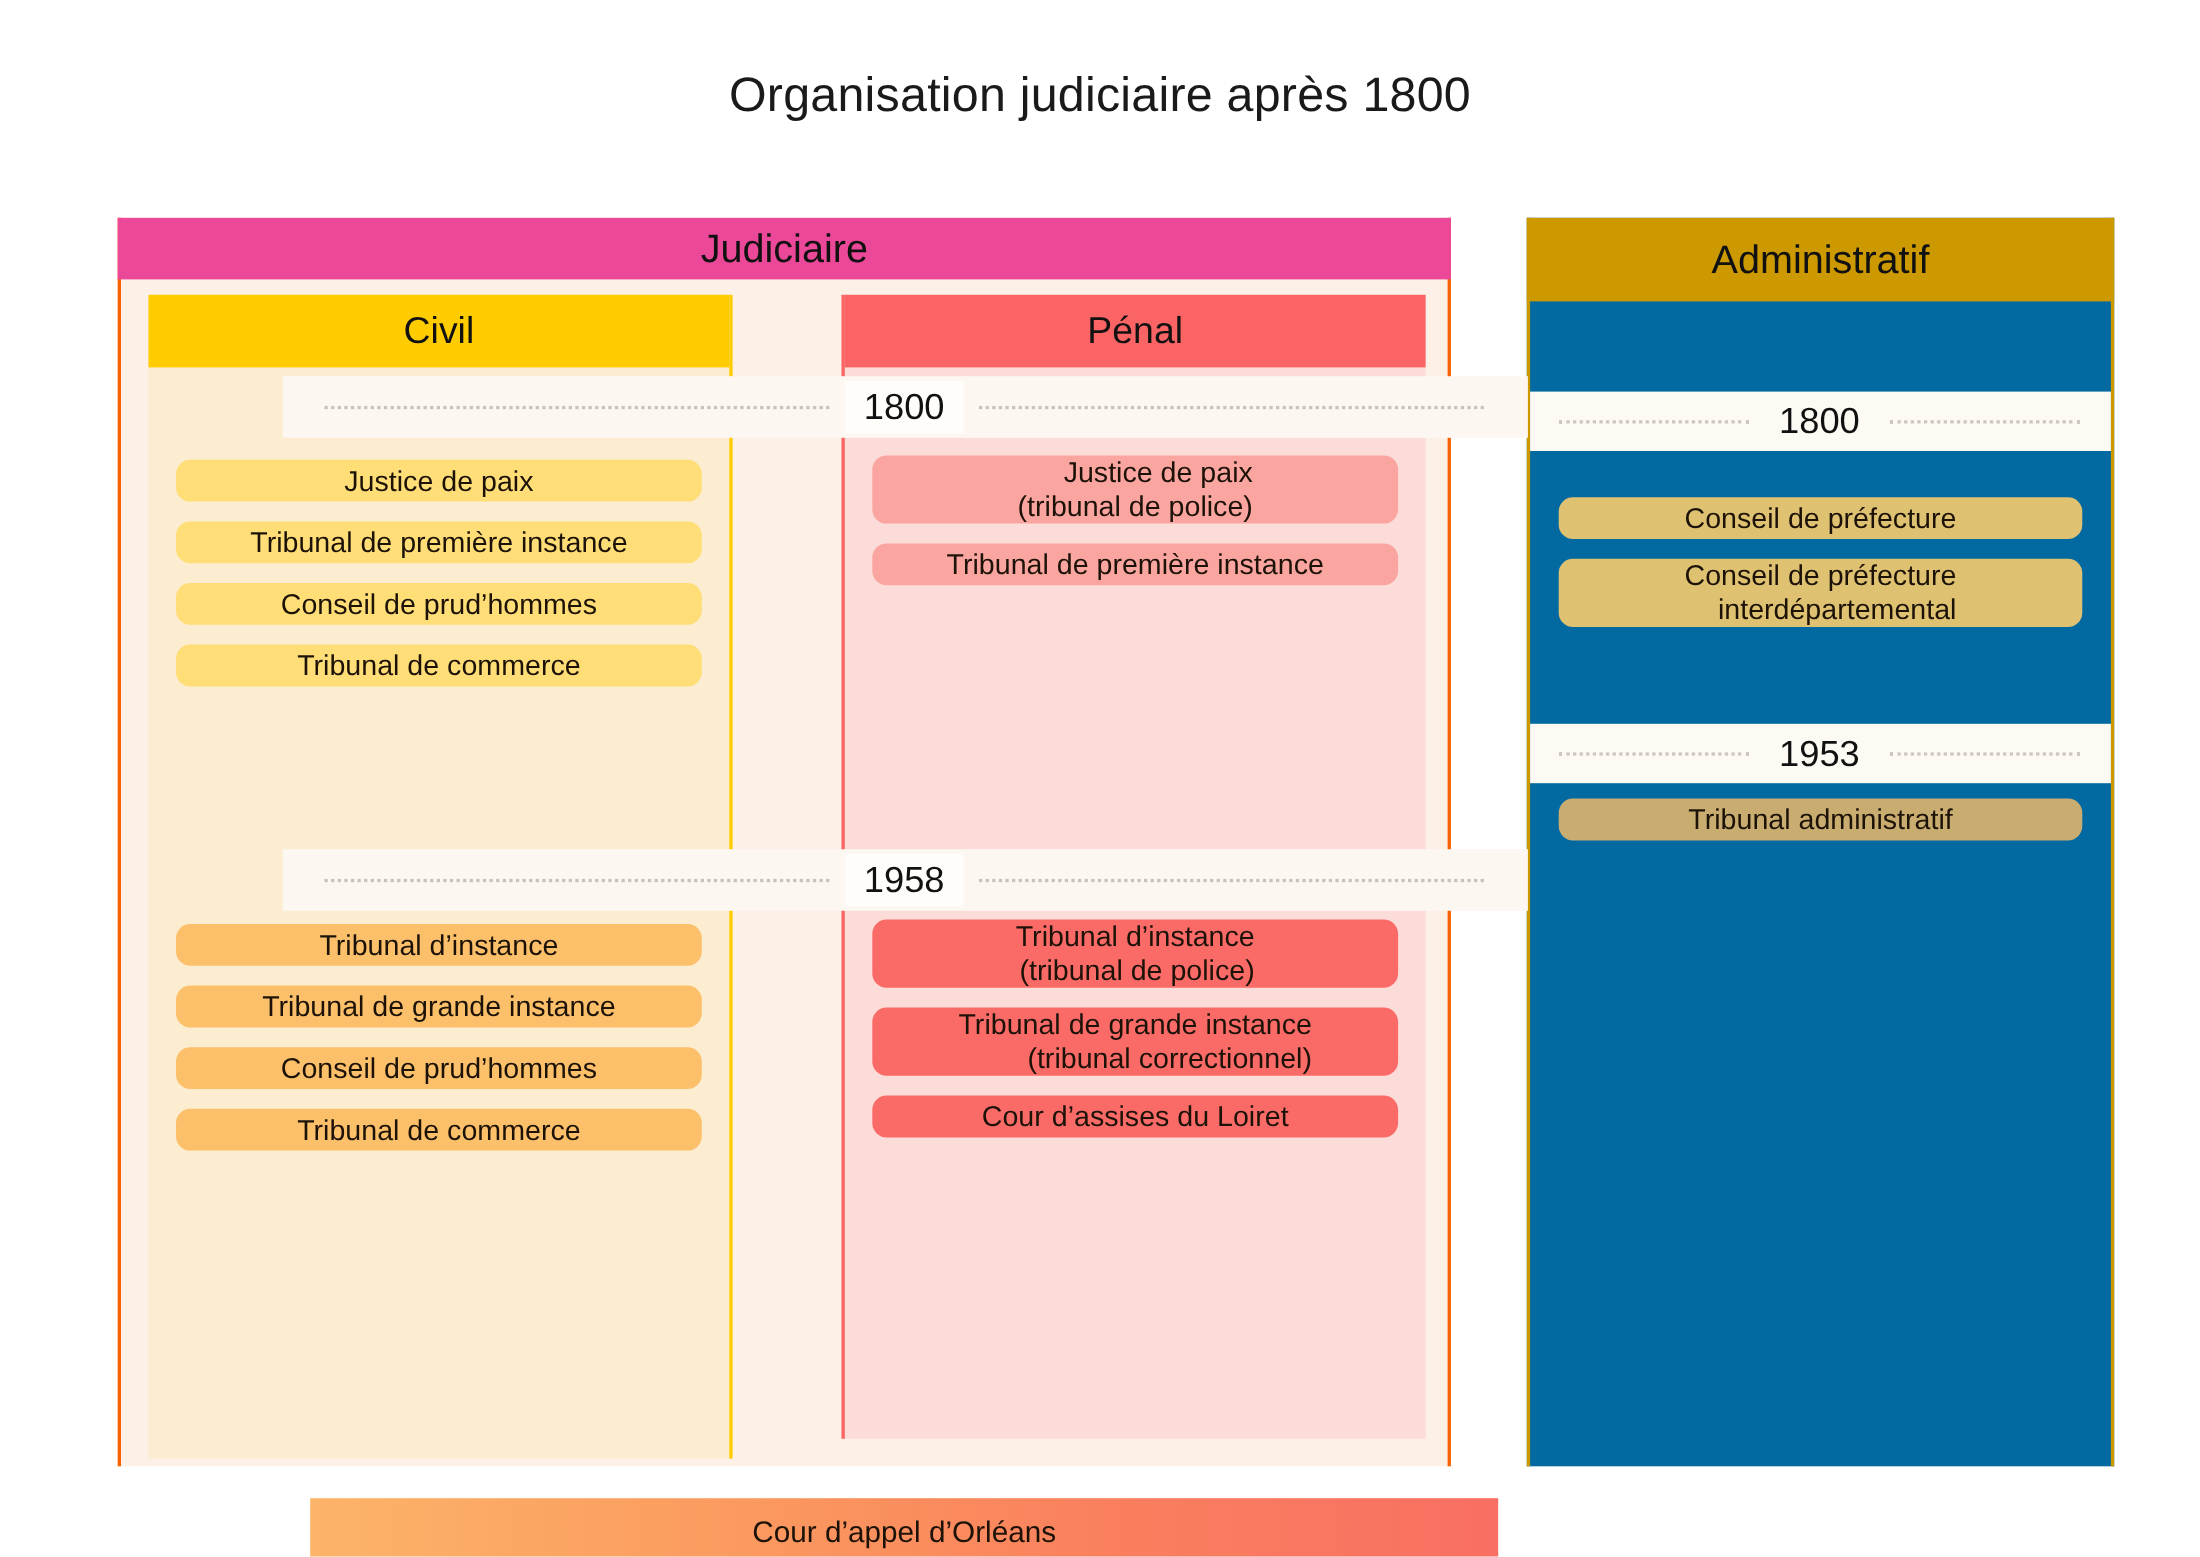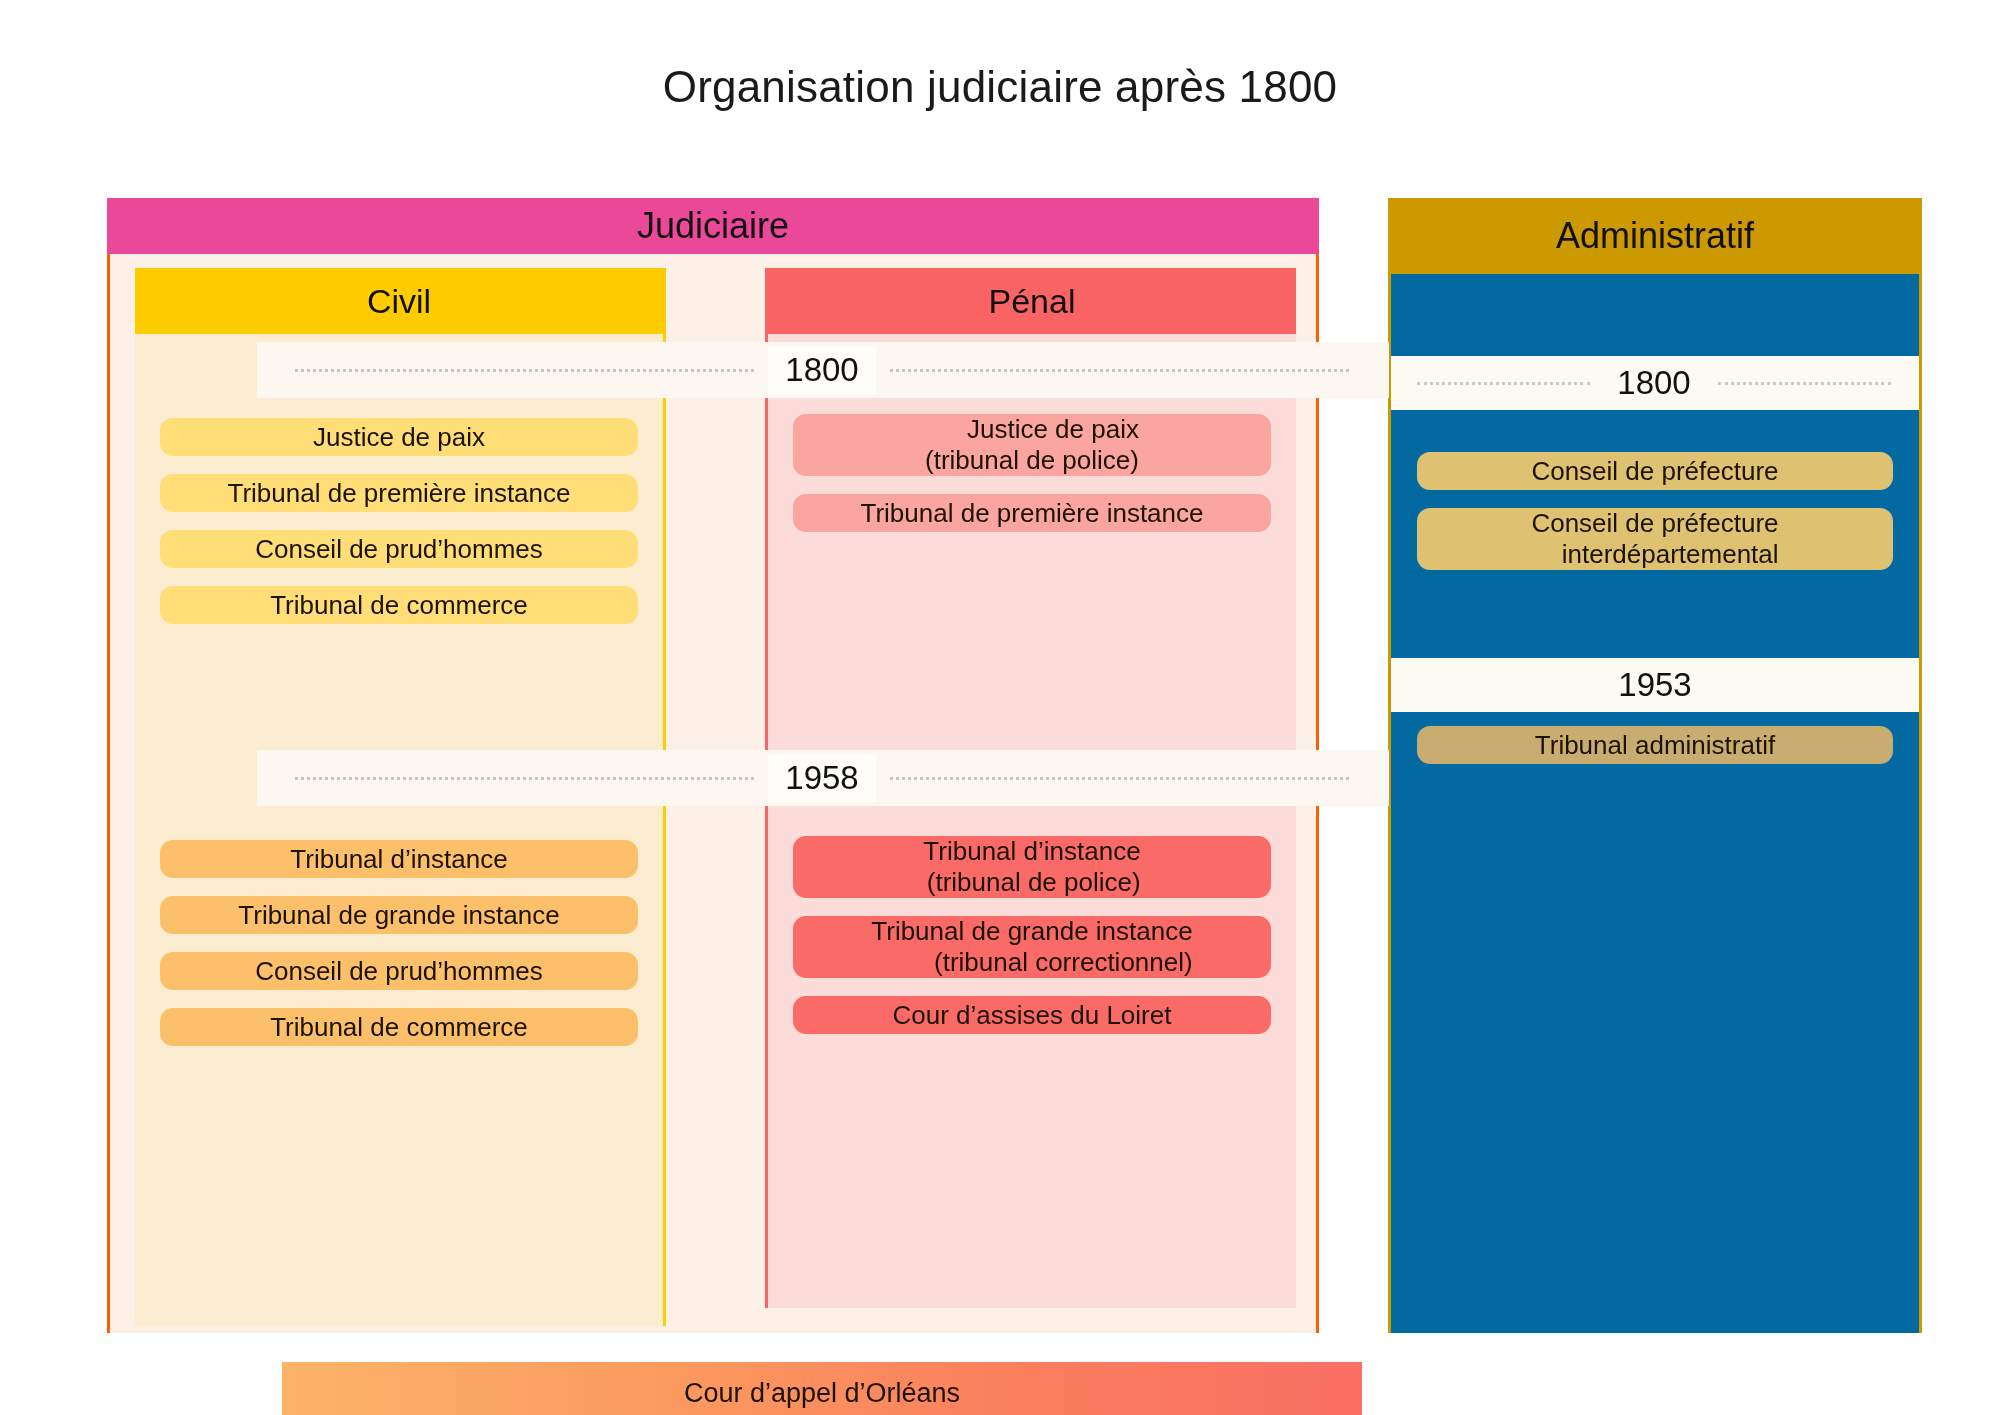--- a/index.html
+++ b/index.html
@@ -269,21 +269,21 @@
         <div class="item one-line">Cour d’assises du Loiret</div>
       </div>
     </div>
 
     <div class="era-strip" style="top:88px;">
       <div class="dots left"></div>
       <div class="era-year">1800</div>
       <div class="dots right"></div>
     </div>
 
-    <div class="era-strip" style="top:496px;">
+    <div class="era-strip" style="top:518px;">
       <div class="dots left"></div>
       <div class="era-year">1958</div>
       <div class="dots right"></div>
     </div>
 
   </div>
 
   <div class="cour-appel">Cour d’appel d’Orléans</div>
 
 </div>
@@ -298,21 +298,21 @@
       <div class="dots left"></div>
       <div class="era-year">1800</div>
       <div class="dots right"></div>
     </div>
 
     <div class="admin-items admin-1800" style="top:178px;">
       <div class="item one-line">Conseil de préfecture</div>
       <div class="item two-line">Conseil de préfecture<br>interdépartemental</div>
     </div>
 
-    <div class="admin-era-strip" style="top:384px;flex-direction:column;">
+    <div class="admin-era-strip" style="top:384px;">
       <div class="dots left"></div>
       <div class="era-year">1953</div>
       <div class="dots right"></div>
     </div>
 
     <div class="admin-items admin-1953" style="top:452px;">
       <div class="item one-line">Tribunal administratif</div>
     </div>
 
   </div>

